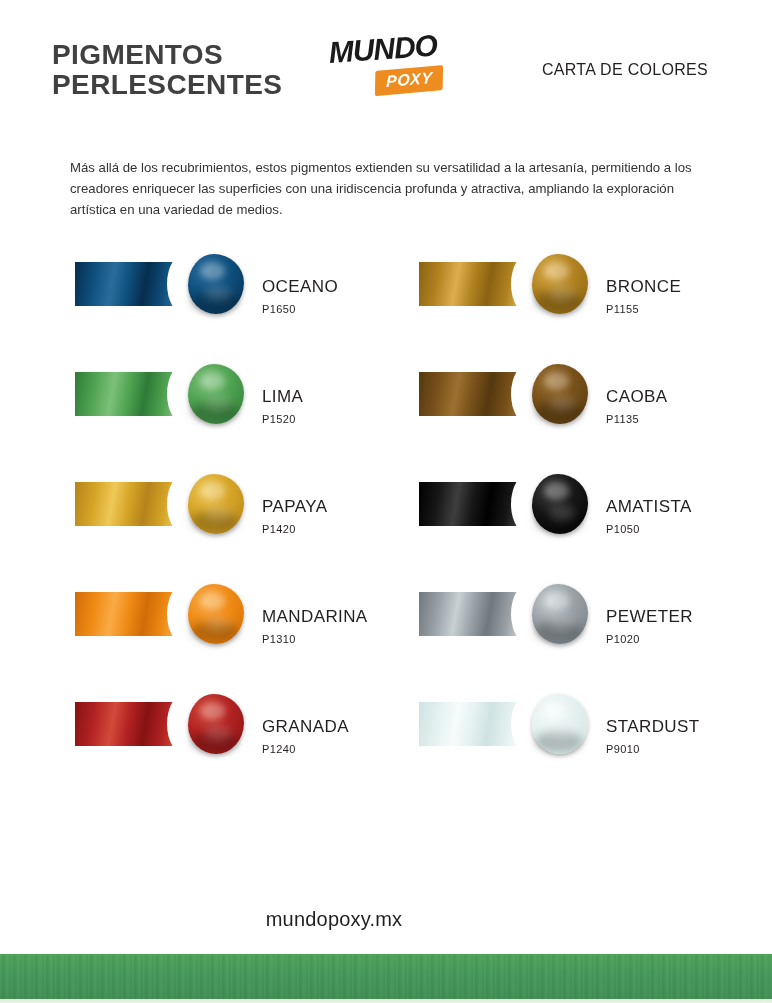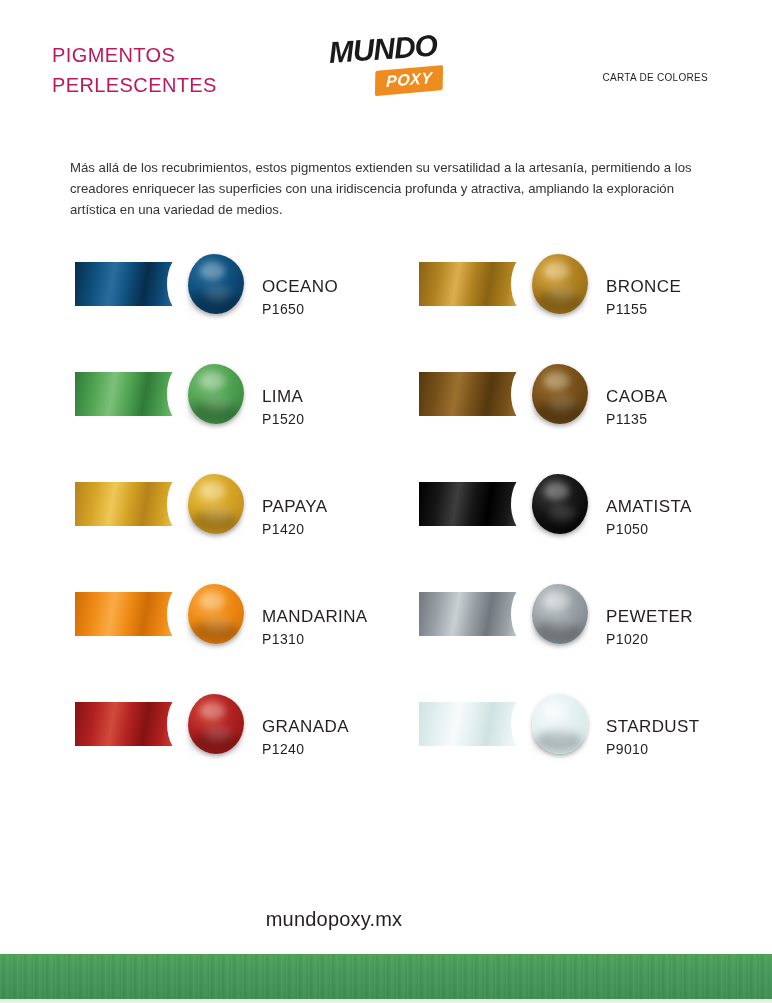--- a/index.html
+++ b/index.html
@@ -11,25 +11,25 @@
     overflow:hidden;
     position:relative;
   }
 
   
   .header{
     position:absolute;left:0;top:0;width:772px;height:120px;
   }
   .title-block{
     position:absolute;left:52px;top:40px;
-    font-weight:normal;
-    font-size:20px;
+    font-weight:bold;
+    font-size:28px;
     letter-spacing:0.4px;
     line-height:30px;
-    color:#be185d;
+    color:#404040;
   }
   .title-line{display:block;text-transform:uppercase;}
 
   
   .logo{
     position:absolute;left:330px;top:36px;width:128px;height:62px;
   }
   .logo-mundo{
     position:absolute;left:0;top:0;
     font-size:30px;font-weight:bold;font-style:italic;
@@ -45,22 +45,22 @@
     transform:rotate(-5deg) skewX(-6deg);
     border-radius:2px;
   }
   .logo-poxy-txt{
     font-size:16px;font-weight:bold;font-style:italic;
     color:#ffffff;letter-spacing:0.5px;
     display:block;
   }
 
   .carta{
-    position:absolute;right:64px;top:72px;
-    font-size:10px;
+    position:absolute;right:64px;top:61px;
+    font-size:16px;
     letter-spacing:0.3px;
     color:#231f20;
     text-transform:uppercase;
   }
 
   
   .intro{
     position:absolute;left:70px;top:144px;width:636px;
     font-size:13.2px;line-height:21px;color:#333333;
     text-align:left;
@@ -136,21 +136,21 @@
     display:block;
     font-size:17px;
     letter-spacing:0.4px;
     color:#231f20;
     line-height:23px;
     text-transform:uppercase;
     margin-top:13px;
   }
   .c-code{
     display:block;
-    font-size:14px;
+    font-size:11px;
     letter-spacing:0.4px;
     color:#231f20;
     line-height:23px;
   }
 
   
   .site{
     position:absolute;left:0;top:908px;width:668px;
     text-align:center;
     font-size:20px;

